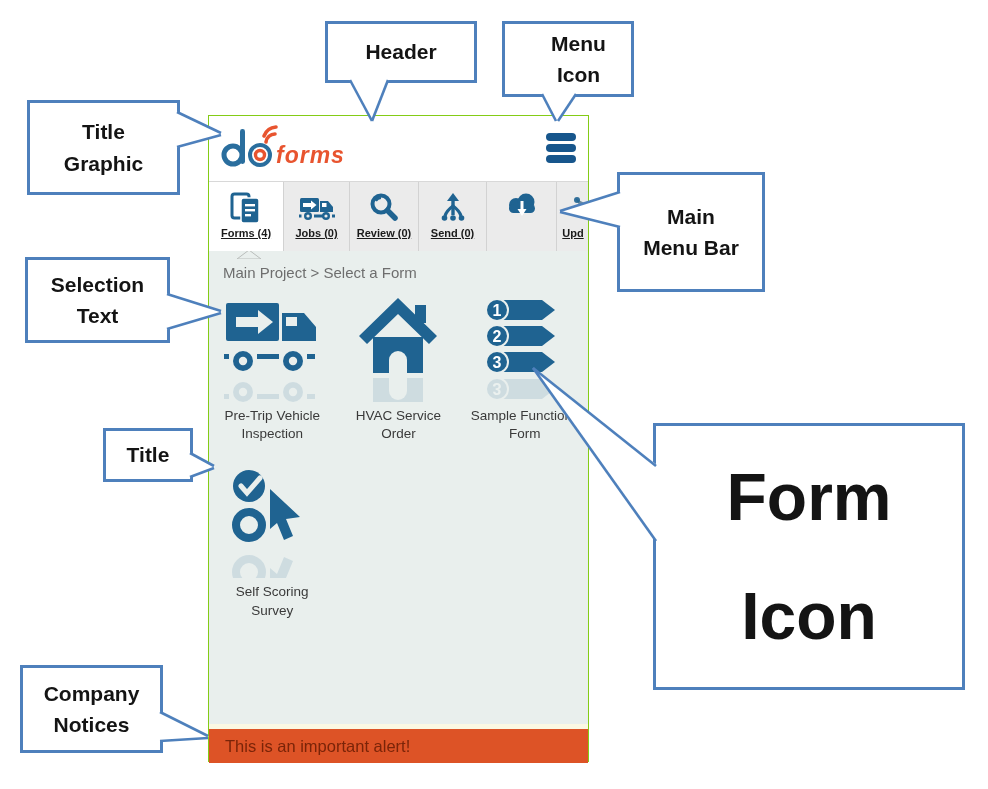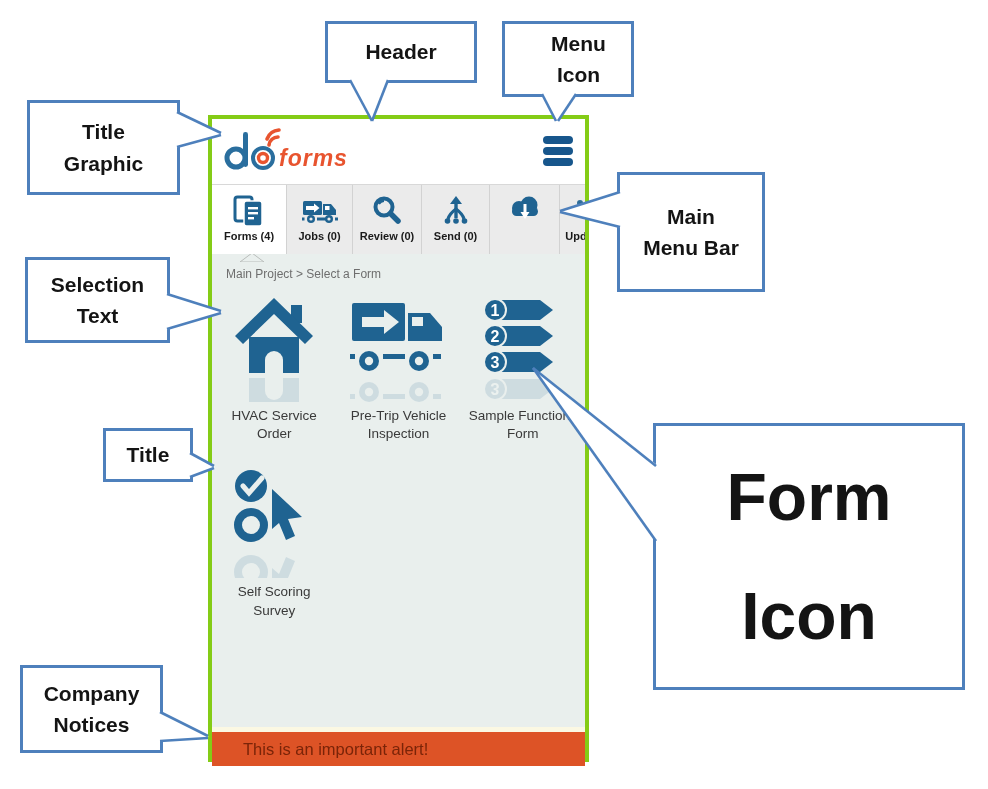--- a/index.html
+++ b/index.html
@@ -6,56 +6,56 @@
   html,body { background:#fff; }
   .canvas {
     position: relative; width: 988px; height: 789px;
     background: #fff; overflow: hidden;
     font-family: "Liberation Sans", sans-serif;
   }
 
   
   .app {
     position: absolute; left: 208px; top: 115px; width: 381px; height: 647px;
-    background: #fff; border: 4px solid #84cc16; z-index: 1;
+    background: #fff; border: 1px solid #84cc16; z-index: 1;
   }
   .app-header { position: relative; height: 65px; background: #fff; }
   .logo { position: absolute; left: 10px; top: 9px; }
   .hamburger { position: absolute; right: 12px; top: 17px; width: 30px; cursor: pointer; }
   .hamburger .bar { width: 30px; height: 8px; border-radius: 4px; background: #17568C; margin-bottom: 3px; }
 
   .menu-bar { display: flex; height: 70px; background: #EBEBEB; border-top: 1px solid #d8d8d8; overflow: hidden; }
   .tab {
     flex: none; display: flex; flex-direction: column; align-items: center;
     justify-content: flex-start; padding-top: 9px; border-left: 1px solid #d2d2d2;
     overflow: hidden;
   }
   .tab:first-child { border-left: none; }
   .tab.active { background: #fff; }
   .tab .ticon { height: 33px; display: flex; align-items: center; }
-  .tab .tlabel { font-size: 11px; font-weight: bold; color: #1a1a1a; margin-top: 3px; white-space: nowrap; }
+  .tab .tlabel { font-size: 11px; font-weight: bold; color: #1a1a1a; margin-top: 3px; white-space: nowrap; text-decoration: underline; }
   .t-forms { width: 74px; } .t-jobs { width: 66px; } .t-review { width: 69px; }
   .t-send { width: 68px; } .t-retrieve { width: 70px; gap: 48px; } .t-update { width: 33px; }
 
   .app-body { position: absolute; left: 0; top: 135px; width: 100%; height: 473px; background: #E9EFED; overflow: hidden; }
   .notch { position: absolute; left: 28px; top: -1px; }
-  .breadcrumb { padding: 13px 14px 6px 14px; font-size: 12px; color: #6E6E6E; }
+  .breadcrumb { padding: 13px 14px 6px 14px; font-size: 15px; color: #6E6E6E; }
 
   .form-grid { display: grid; grid-template-columns: repeat(3, 1fr); row-gap: 30px; padding-top: 10px; }
   .form-item { display: flex; flex-direction: column; align-items: center; cursor: pointer; }
   .fi-icon { height: 78px; display: flex; align-items: flex-end; justify-content: center; }
   .fi-reflect { height: 26px; overflow: hidden; opacity: .13; transform: scaleY(-1); margin-top: 1px; }
   .fi-reflect svg { margin-top: -52px; }
   .fi-label { margin-top: 5px; width: 118px; text-align: center; font-size: 13.5px; color: #3A3A3A; line-height: 1.35; }
 
   .cream-strip { position: absolute; left: 0; top: 608px; width: 100%; height: 5px; background: #FBF8E3; }
   .alert-bar {
     position: absolute; left: 0; top: 613px; width: 100%; height: 34px;
     background: #DD5326; color: #7A2408; font-size: 16.5px; line-height: 34px;
-    padding-left: 31px;
+    padding-left: 16px;
   }
 
   
   .callout {
     position: absolute; z-index: 5; background: #fff; border: 3px solid #4E80BC;
     display: flex; align-items: center; justify-content: center; text-align: center;
     font-weight: bold; color: #141414; font-size: 21px; line-height: 1.5;
     white-space: pre-line;
   }
   .co-header          { left: 325px; top: 21px;  width: 152px; height: 62px; }
@@ -180,40 +180,20 @@
       </div>
     </div>
 
     <div class="app-body">
       <svg class="notch" width="24" height="9">
         <polygon points="0,9 12,0 24,9" fill="#E9EFED" stroke="#b9bdbb" stroke-width="1"></polygon>
       </svg>
       <div class="breadcrumb">Main Project &gt; Select a Form</div>
 
       <div class="form-grid">
-
-        <div class="form-item">
-          <div class="fi-icon">
-            <svg width="92" height="78" viewBox="0 0 92 78">
-              <rect x="63" y="8" width="11" height="18" fill="#1F6391"></rect>
-              <polygon points="46,1 7,39 15,47 46,17 77,47 85,39" fill="#1F6391"></polygon>
-              <rect x="21" y="40" width="50" height="36" fill="#1F6391"></rect>
-              <path d="M37,76 v-13 a 9 9 0 0 1 18,0 v13 z" fill="#E9EFED"></path>
-            </svg>
-          </div>
-            <div class="fi-reflect">
-            <svg width="92" height="78" viewBox="0 0 92 78">
-              <rect x="63" y="8" width="11" height="18" fill="#1F6391"></rect>
-              <polygon points="46,1 7,39 15,47 46,17 77,47 85,39" fill="#1F6391"></polygon>
-              <rect x="21" y="40" width="50" height="36" fill="#1F6391"></rect>
-              <path d="M37,76 v-13 a 9 9 0 0 1 18,0 v13 z" fill="#E9EFED"></path>
-            </svg>
-          </div>
-          <div class="fi-label">HVAC Service Order</div>
-        </div>
 
         <div class="form-item">
           <div class="fi-icon">
             <svg width="96" height="76" viewBox="0 0 96 76">
               <rect x="2" y="4" width="53" height="38" rx="2" fill="#1F6391"></rect>
               <rect x="12" y="18" width="22" height="10" fill="#E9EFED"></rect>
               <polygon points="34,11 34,35 49,23" fill="#E9EFED"></polygon>
               <path d="M58,14 h22 l12,14 v14 h-34 z" fill="#1F6391"></path>
               <rect x="62" y="18" width="11" height="9" fill="#E9EFED"></rect>
               <circle cx="19" cy="62" r="10" fill="#1F6391"></circle>
@@ -239,20 +219,40 @@
               <rect x="0" y="55" width="5" height="5" fill="#1F6391"></rect>
               <rect x="33" y="55" width="22" height="5" fill="#1F6391"></rect>
               <rect x="83" y="55" width="8" height="5" fill="#1F6391"></rect>
             </svg>
           </div>
           <div class="fi-label">Pre-Trip Vehicle Inspection</div>
         </div>
 
         <div class="form-item">
           <div class="fi-icon">
+            <svg width="92" height="78" viewBox="0 0 92 78">
+              <rect x="63" y="8" width="11" height="18" fill="#1F6391"></rect>
+              <polygon points="46,1 7,39 15,47 46,17 77,47 85,39" fill="#1F6391"></polygon>
+              <rect x="21" y="40" width="50" height="36" fill="#1F6391"></rect>
+              <path d="M37,76 v-13 a 9 9 0 0 1 18,0 v13 z" fill="#E9EFED"></path>
+            </svg>
+          </div>
+            <div class="fi-reflect">
+            <svg width="92" height="78" viewBox="0 0 92 78">
+              <rect x="63" y="8" width="11" height="18" fill="#1F6391"></rect>
+              <polygon points="46,1 7,39 15,47 46,17 77,47 85,39" fill="#1F6391"></polygon>
+              <rect x="21" y="40" width="50" height="36" fill="#1F6391"></rect>
+              <path d="M37,76 v-13 a 9 9 0 0 1 18,0 v13 z" fill="#E9EFED"></path>
+            </svg>
+          </div>
+          <div class="fi-label">HVAC Service Order</div>
+        </div>
+
+        <div class="form-item">
+          <div class="fi-icon">
             <svg width="86" height="78" viewBox="0 0 86 78">
               <g>
                 <polygon points="16,3 60,3 73,13 60,23 16,23" fill="#1F6391"></polygon>
                 <circle cx="15" cy="13" r="11" fill="#1F6391" stroke="#E9EFED" stroke-width="2"></circle>
                 <text x="15" y="19" text-anchor="middle" font-family="Liberation Sans, sans-serif" font-size="16" font-weight="bold" fill="#fff">1</text>
               </g>
               <g>
                 <polygon points="16,29 60,29 73,39 60,49 16,49" fill="#1F6391"></polygon>
                 <circle cx="15" cy="39" r="11" fill="#1F6391" stroke="#E9EFED" stroke-width="2"></circle>
                 <text x="15" y="45" text-anchor="middle" font-family="Liberation Sans, sans-serif" font-size="16" font-weight="bold" fill="#fff">2</text>

